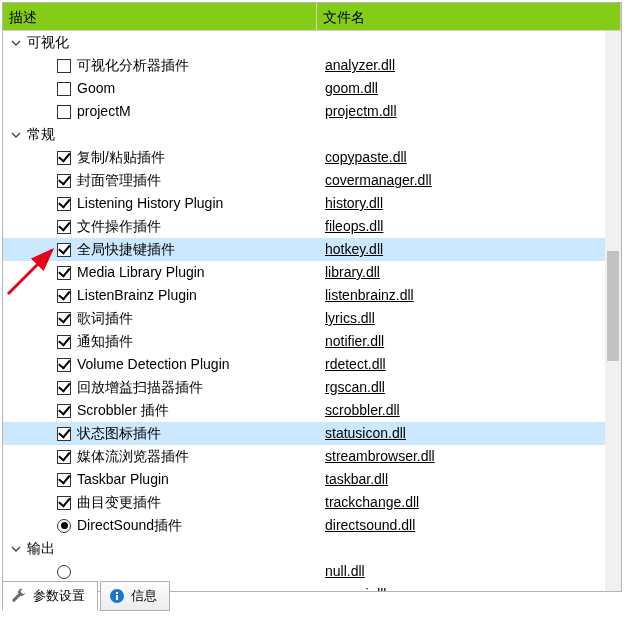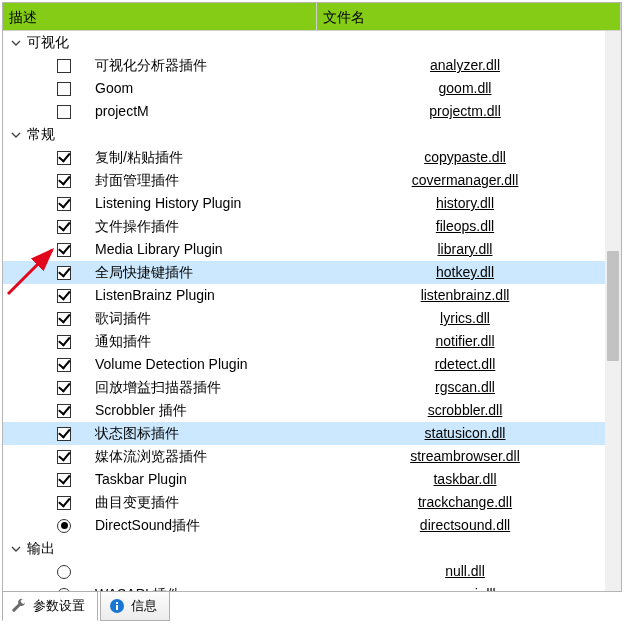--- a/index.html
+++ b/index.html
@@ -41,21 +41,20 @@
     left: 0;
     right: 16px;
     bottom: 0;
     overflow-y: auto;
   }
   .row {
     display: flex;
     height: 23px;
     line-height: 23px;
     white-space: nowrap;
-    text-align: center;
   }
   .row.group {
     font-weight: normal;
   }
   .row.highlight-blue {
     background: #cce8ff;
   }
   .cell-desc {
     width: 314px;
     display: flex;
@@ -70,21 +69,21 @@
   .expander {
     width: 14px;
     height: 14px;
     display: inline-flex;
     align-items: center;
     justify-content: center;
     cursor: pointer;
   }
   .expander svg { display:block; }
   .indent-0 { padding-left: 6px; }
-  .indent-2 { padding-left: 54px; gap: 18px; }
+  .indent-2 { padding-left: 54px; }
   .checkbox {
     width: 14px;
     height: 14px;
     border: 1px solid #333;
     background: #fff;
     display: inline-flex;
     align-items: center;
     justify-content: center;
     margin-right: 6px;
     cursor: pointer;
@@ -130,21 +129,21 @@
     top: 220px;
     left: 2px;
     width: 12px;
     height: 110px;
     background: #c2c2c2;
     border-radius: 1px;
   }
   .tabs {
     position: absolute;
     left: 2px;
-    bottom: 6px;
+    bottom: 16px;
     display: flex;
     height: 30px;
   }
   .tab {
     border: 1px solid #b0b0b0;
     background: linear-gradient(#fdfdfd,#ececec);
     padding: 4px 12px 4px 8px;
     display: flex;
     align-items: center;
     gap: 6px;
@@ -243,33 +242,33 @@
       </div>
       <div class="cell-file">history.dll</div>
     </div>
       <div class="row">
       <div class="cell-desc indent-2">
           <span class="checkbox checked"></span>
         <span class="label">文件操作插件</span>
       </div>
       <div class="cell-file">fileops.dll</div>
     </div>
+      <div class="row highlight-blue">
+      <div class="cell-desc indent-2">
+          <span class="checkbox checked"></span>
+        <span class="label">全局快捷键插件</span>
+      </div>
+      <div class="cell-file">hotkey.dll</div>
+    </div>
       <div class="row">
       <div class="cell-desc indent-2">
           <span class="checkbox checked"></span>
         <span class="label">Media Library Plugin</span>
       </div>
       <div class="cell-file">library.dll</div>
-    </div>
-      <div class="row highlight-blue">
-      <div class="cell-desc indent-2">
-          <span class="checkbox checked"></span>
-        <span class="label">全局快捷键插件</span>
-      </div>
-      <div class="cell-file">hotkey.dll</div>
     </div>
       <div class="row">
       <div class="cell-desc indent-2">
           <span class="checkbox checked"></span>
         <span class="label">ListenBrainz Plugin</span>
       </div>
       <div class="cell-file">listenbrainz.dll</div>
     </div>
       <div class="row">
       <div class="cell-desc indent-2">

